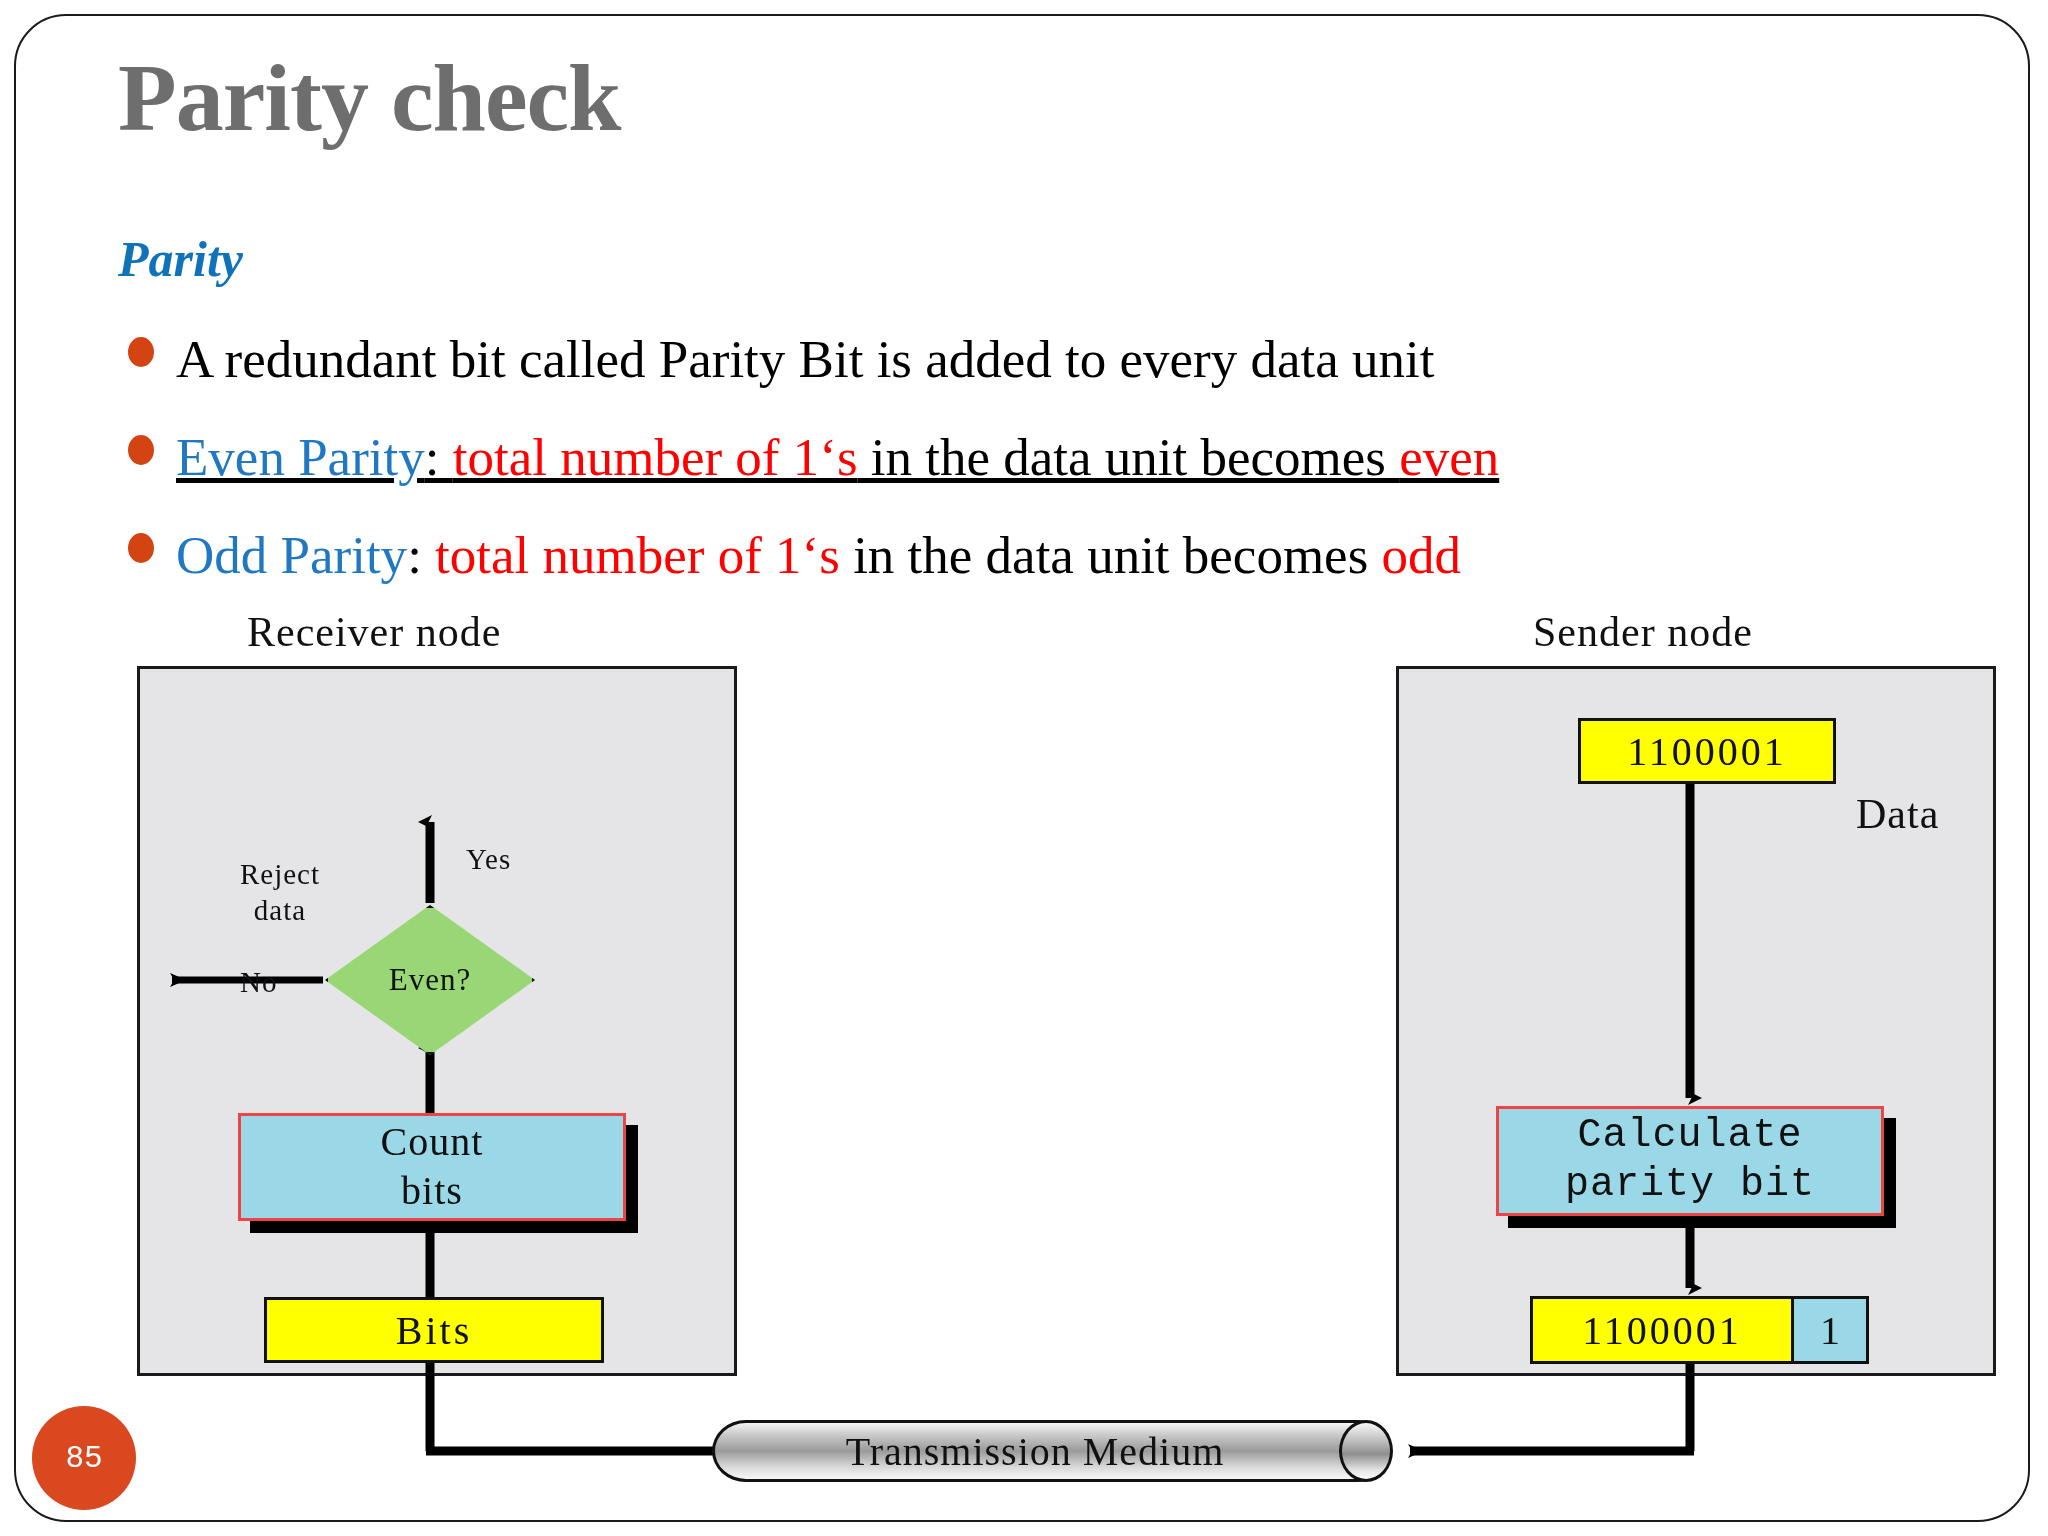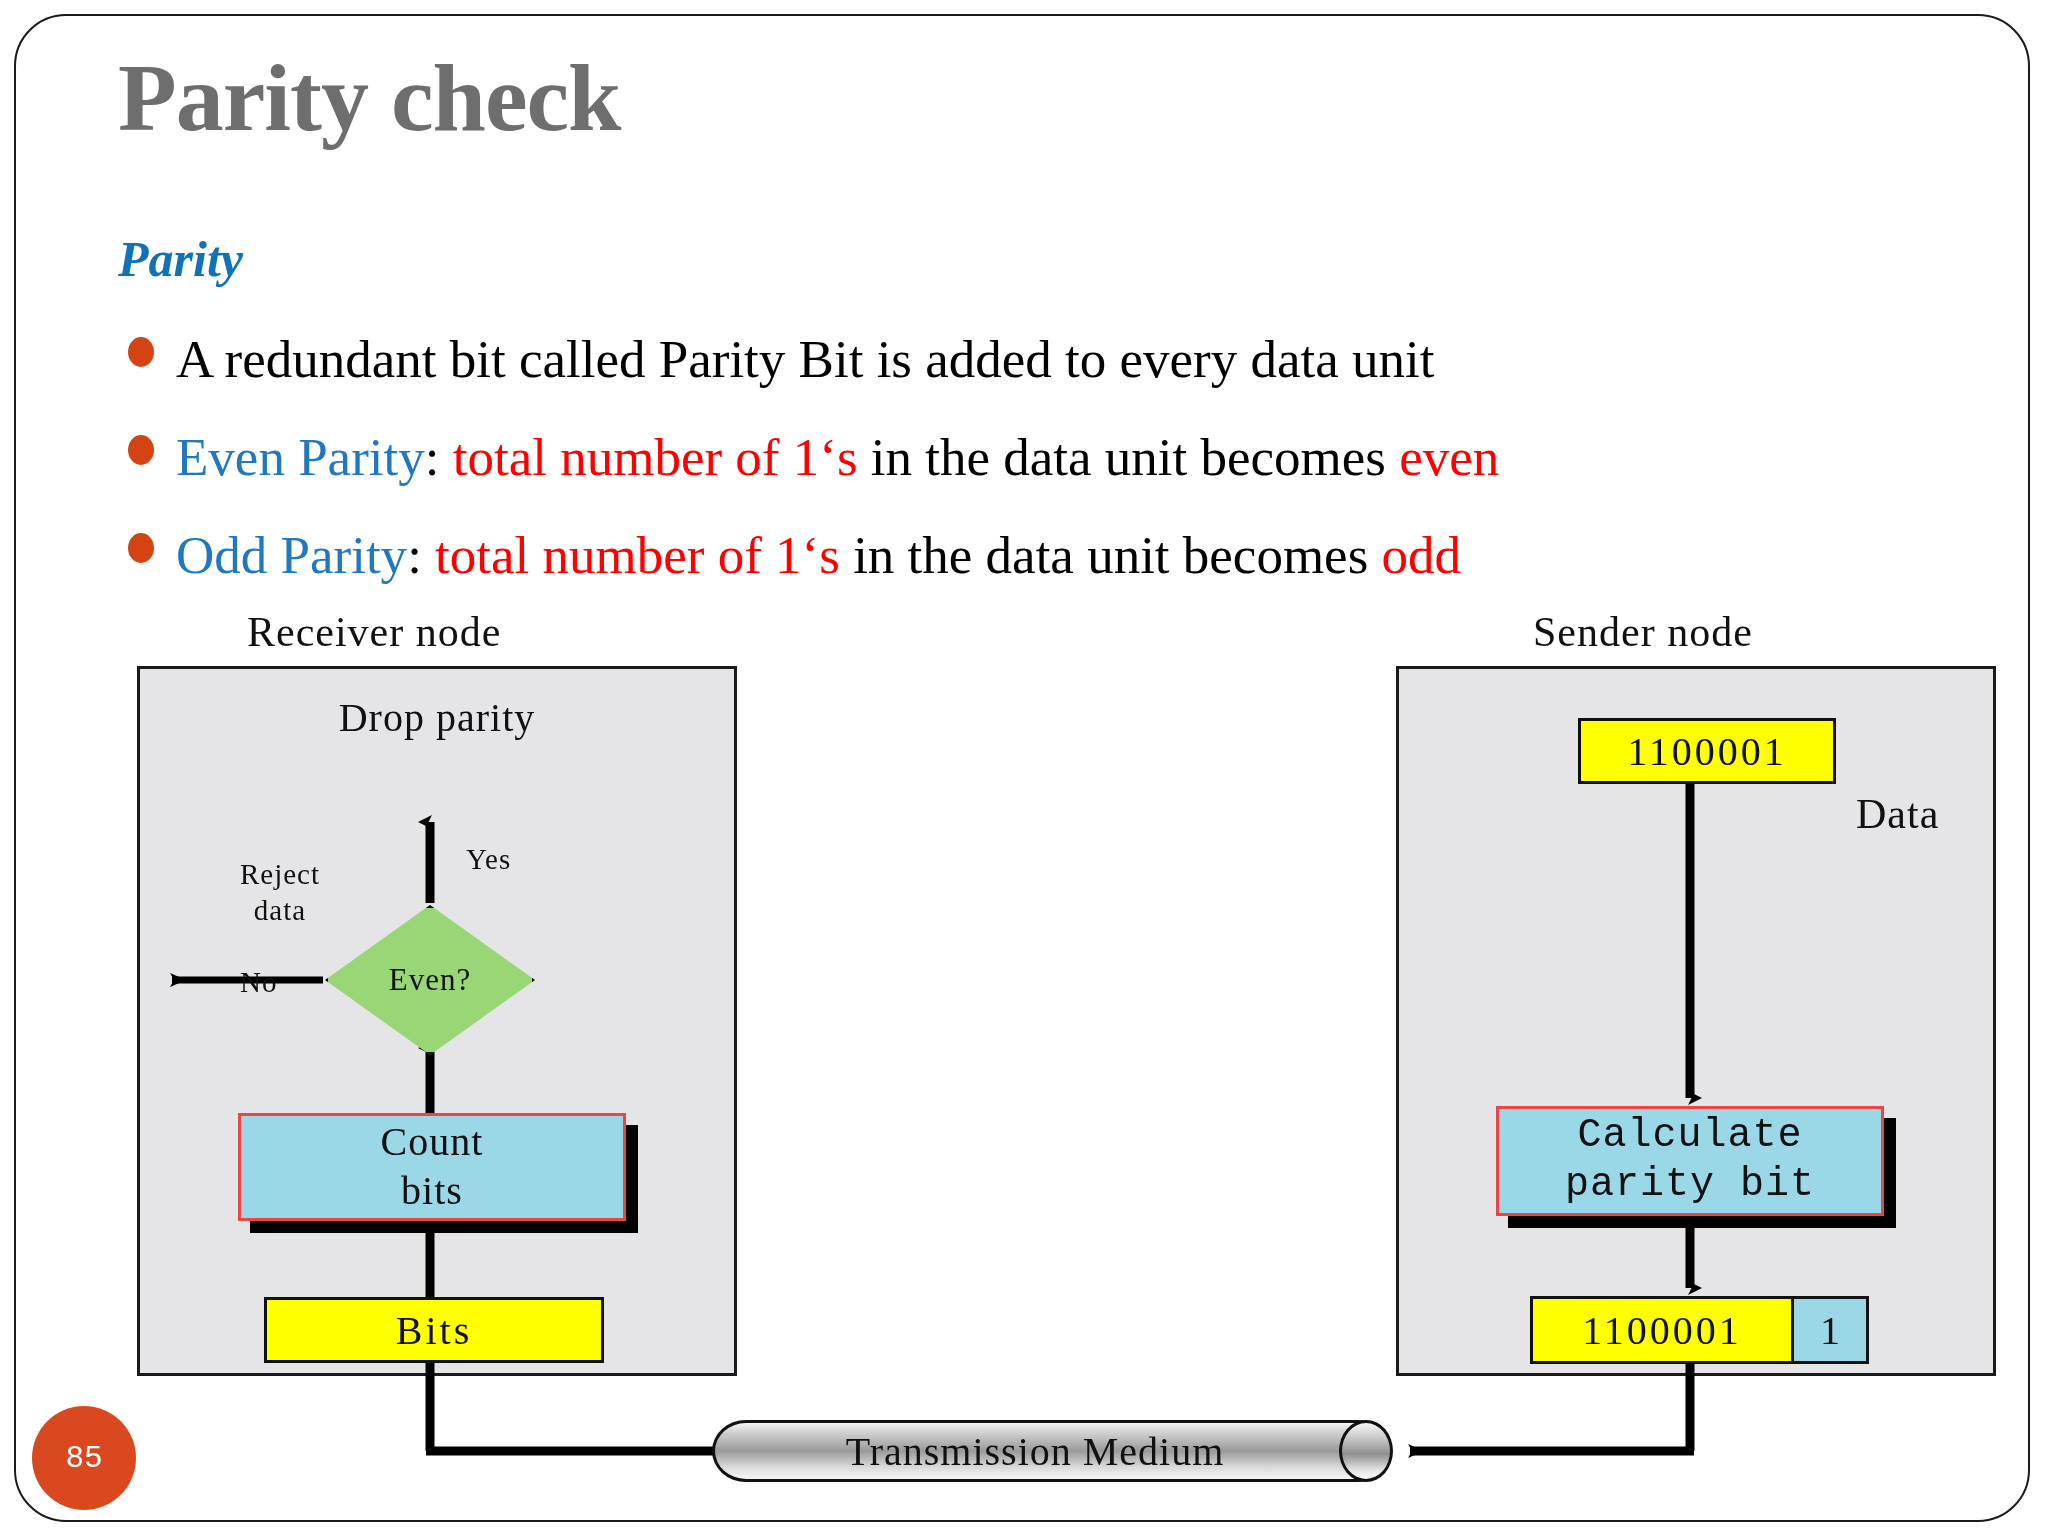--- a/index.html
+++ b/index.html
@@ -55,21 +55,21 @@
 
   
   .bullet-row {
     position: absolute;
     left: 128px;
     display: flex;
     align-items: baseline;
     white-space: nowrap;
   }
   #bullet-0 { top: 332px; }
-  #bullet-1 { top: 430px; }
+  #bullet-1 { top: 430px; text-decoration: underline; }
   #bullet-2 { top: 528px; }
 
   .bullet-dot {
     width: 26px;
     height: 30px;
     border-radius: 50%;
     background: #d44413;
     display: inline-block;
     margin-right: 22px;
     position: relative;
@@ -357,21 +357,20 @@
 
   <line x1="1690" y1="1216" x2="1690" y2="1288" stroke="#000" stroke-width="9" marker-end="url(#arrowDown)"></line>
 
   <line x1="1690" y1="1364" x2="1690" y2="1451" stroke="#000" stroke-width="9"></line>
   <line x1="1694" y1="1451" x2="1410" y2="1451" stroke="#000" stroke-width="9" marker-end="url(#arrowLeft)"></line>
 </svg>
 
 <div class="node-caption" id="receiver-caption">Receiver node</div>
 
 <div class="dtext" id="drop-parity-label">
-  <div>Drop parity</div>
 </div>
 
 <div class="dtext" id="reject-data-label">
   <div>Reject</div>
   <div>data</div>
 </div>
 
 <div class="dtext" id="yes-label">Yes</div>
 <div class="dtext" id="no-label">No</div>
 

